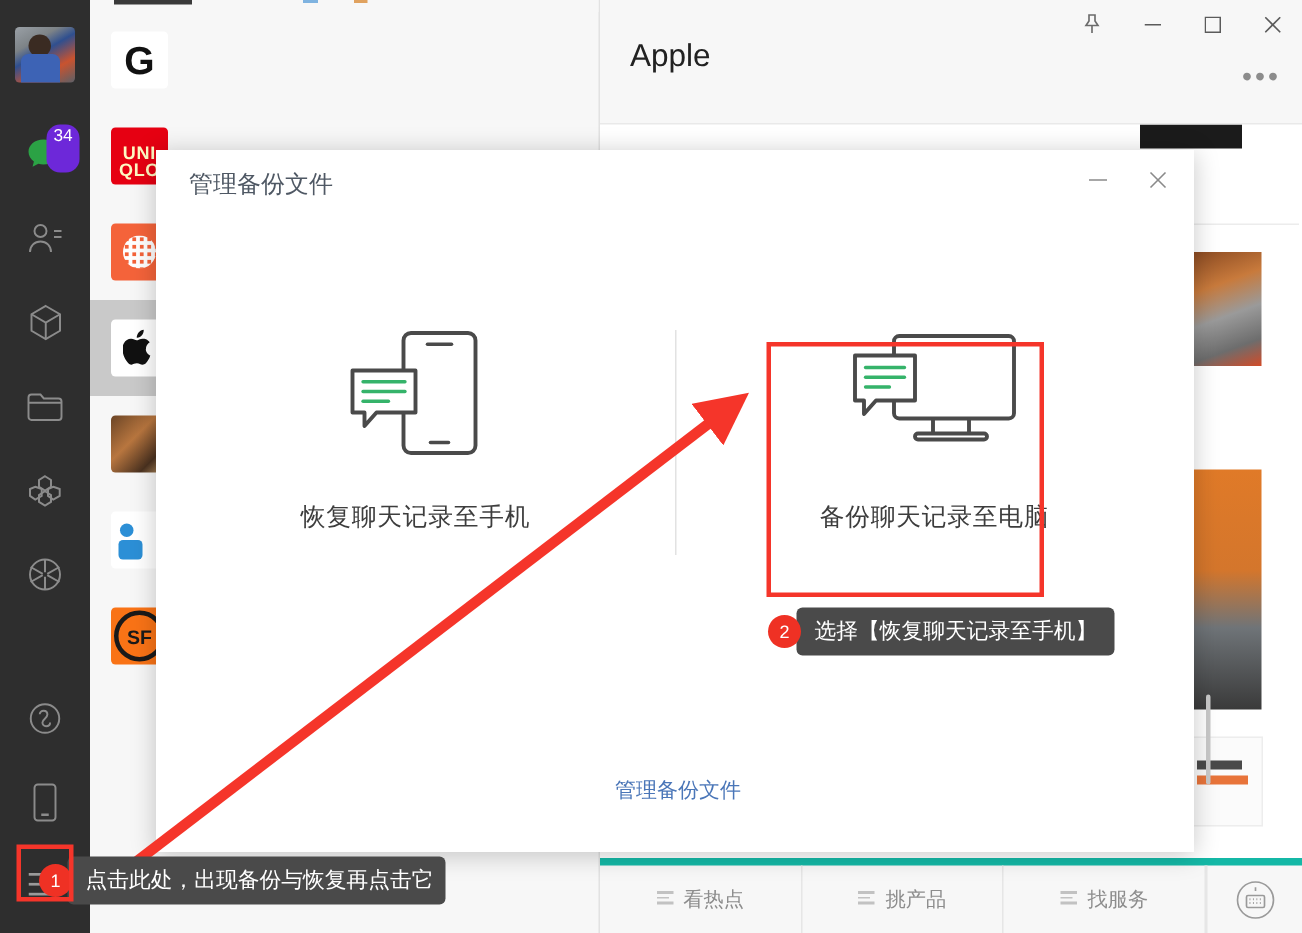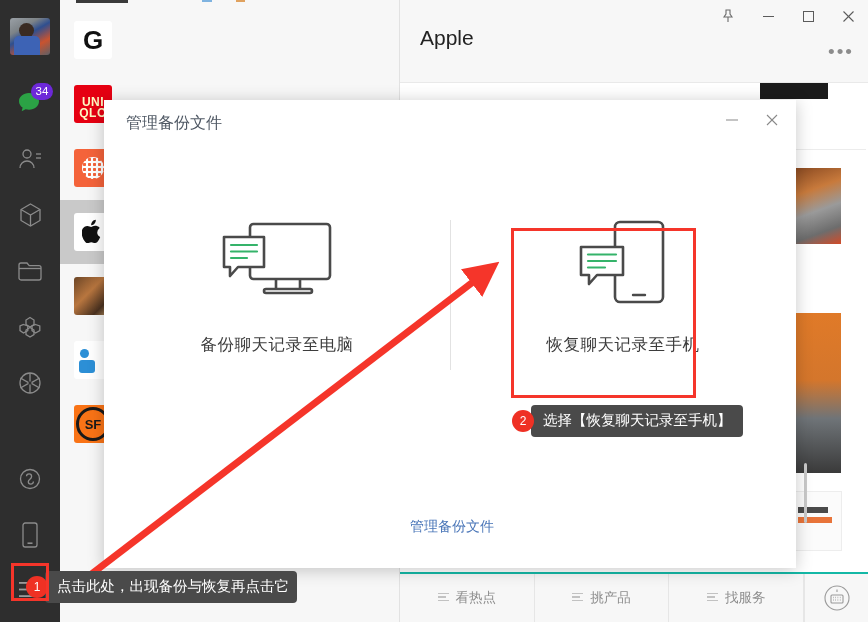--- a/index.html
+++ b/index.html
@@ -34,21 +34,21 @@
     background:#3d63b5; border-radius:5px 5px 0 0;
   }
   .rail-icons { width:100%; display:flex; flex-direction:column; align-items:center; }
   .r-ico {
     width:60px; height:56px; display:flex; align-items:center; justify-content:center;
     position:relative; cursor:pointer;
   }
   .r-ico svg { display:block; }
   .r-ico.first { margin-top:20px; }
   .badge {
-    position:absolute; top:8px; left:31px; min-width:22px; height:17px; padding:0 4px;
+    position:absolute; top:8px; left:31px; min-width:22px; height:32px; padding:0 4px;
     background:#6d28d9; color:#fff; border-radius:9px;
     font-size:11.5px; line-height:17px; text-align:center; font-weight:400;
   }
   .rail-spacer { flex:1 1 auto; }
   .hamburger-wrap {
     width:60px; height:60px; display:flex; align-items:center; justify-content:center;
     position:relative; margin-bottom:4px;
   }
 
   
@@ -105,21 +105,21 @@
              cursor:pointer; color:#5b5b5b; }
   .conv-title { position:absolute; left:20px; top:26px; font-size:21px; color:#222; }
   .conv-more { position:absolute; right:14px; top:42px; color:#8c8c8c; font-size:19px;
                letter-spacing:2px; cursor:pointer; line-height:1; }
 
   .conv-body { flex:1 1 auto; background:#fff; position:relative; overflow:hidden;
                border-top:1px solid #e9e9e9; }
   .msg-img { position:absolute; background:#f0f0f0; }
 
   .conv-tabs { height:50px; flex:0 0 50px; background:#f7f7f7; display:flex;
-               align-items:flex-end; border-top:2px solid #14b8a6; }
+               align-items:flex-end; border-top:5px solid #14b8a6; }
   .ctab { flex:1 1 0; height:100%; display:flex; align-items:center; justify-content:center;
           gap:7px; font-size:13.5px; color:#8d8d8d; border-right:1px solid #e6e6e6; cursor:pointer; }
   .ctab:last-of-type { border-right:none; }
   .bars { display:inline-block; width:11px; }
   .bars i { display:block; height:1.5px; background:#c2c2c2; margin-bottom:2px; }
   .bars i:nth-child(2){ width:8px; }
   .kbd-btn { width:64px; height:100%; display:flex; align-items:center; justify-content:center;
              border-left:1px solid #e6e6e6; cursor:pointer; }
 
   
@@ -414,51 +414,51 @@
         </svg>
       </div>
     </div>
   </div>
 
   <div class="opts">
     <div class="vdiv"></div>
 
     <div class="opt">
       <div class="opt-art">
+        <svg width="104" height="90" viewBox="0 0 104 90" fill="none">
+          <rect x="44" y="3" width="48" height="80" rx="5" stroke="#4a4a4a" stroke-width="2.6" fill="#fff"></rect>
+          <line x1="60" y1="10.5" x2="76" y2="10.5" stroke="#4a4a4a" stroke-width="2.4" stroke-linecap="round"></line>
+          <line x1="62" y1="76" x2="74" y2="76" stroke="#4a4a4a" stroke-width="2.4" stroke-linecap="round"></line>
+          <path d="M10 28h42v28H26l-8 9v-9H10z" fill="#fff" stroke="#4a4a4a" stroke-width="2.6" stroke-linejoin="round"></path>
+          <g stroke="#35b36a" stroke-width="2.2" stroke-linecap="round">
+            <line x1="17" y1="35.5" x2="45" y2="35.5"></line>
+            <line x1="17" y1="42" x2="45" y2="42"></line>
+            <line x1="17" y1="48.5" x2="34" y2="48.5"></line>
+          </g>
+        </svg>
+      </div>
+      <div class="opt-label">恢复聊天记录至手机</div>
+    </div>
+
+    <div class="opt">
+      <div class="opt-art">
         <svg width="118" height="86" viewBox="0 0 118 86" fill="none">
           <rect x="32" y="3" width="80" height="55" rx="3.5" stroke="#4a4a4a" stroke-width="2.6"></rect>
           <path d="M58 58v10M82 58v10" stroke="#4a4a4a" stroke-width="2.6"></path>
           <rect x="46" y="68" width="48" height="4" rx="2" stroke="#4a4a4a" stroke-width="2.6"></rect>
           <path d="M6 16h40v30H20l-8 9v-9H6z" fill="#fff" stroke="#4a4a4a" stroke-width="2.6" stroke-linejoin="round"></path>
           <g stroke="#35b36a" stroke-width="2.2" stroke-linecap="round">
             <line x1="13" y1="24" x2="39" y2="24"></line>
             <line x1="13" y1="30.5" x2="39" y2="30.5"></line>
             <line x1="13" y1="37" x2="29" y2="37"></line>
           </g>
         </svg>
       </div>
       <div class="opt-label">备份聊天记录至电脑</div>
     </div>
-
-    <div class="opt">
-      <div class="opt-art">
-        <svg width="104" height="90" viewBox="0 0 104 90" fill="none">
-          <rect x="44" y="3" width="48" height="80" rx="5" stroke="#4a4a4a" stroke-width="2.6" fill="#fff"></rect>
-          <line x1="60" y1="10.5" x2="76" y2="10.5" stroke="#4a4a4a" stroke-width="2.4" stroke-linecap="round"></line>
-          <line x1="62" y1="76" x2="74" y2="76" stroke="#4a4a4a" stroke-width="2.4" stroke-linecap="round"></line>
-          <path d="M10 28h42v28H26l-8 9v-9H10z" fill="#fff" stroke="#4a4a4a" stroke-width="2.6" stroke-linejoin="round"></path>
-          <g stroke="#35b36a" stroke-width="2.2" stroke-linecap="round">
-            <line x1="17" y1="35.5" x2="45" y2="35.5"></line>
-            <line x1="17" y1="42" x2="45" y2="42"></line>
-            <line x1="17" y1="48.5" x2="34" y2="48.5"></line>
-          </g>
-        </svg>
-      </div>
-      <div class="opt-label">恢复聊天记录至手机</div>
-    </div>
   </div>
 
   <div class="manage-link">管理备份文件</div>
 </div>
 
 <div class="opt-highlight"></div>
 
 <div class="overlay">
   <svg width="868" height="622" style="position:absolute;inset:0">
     <defs>

